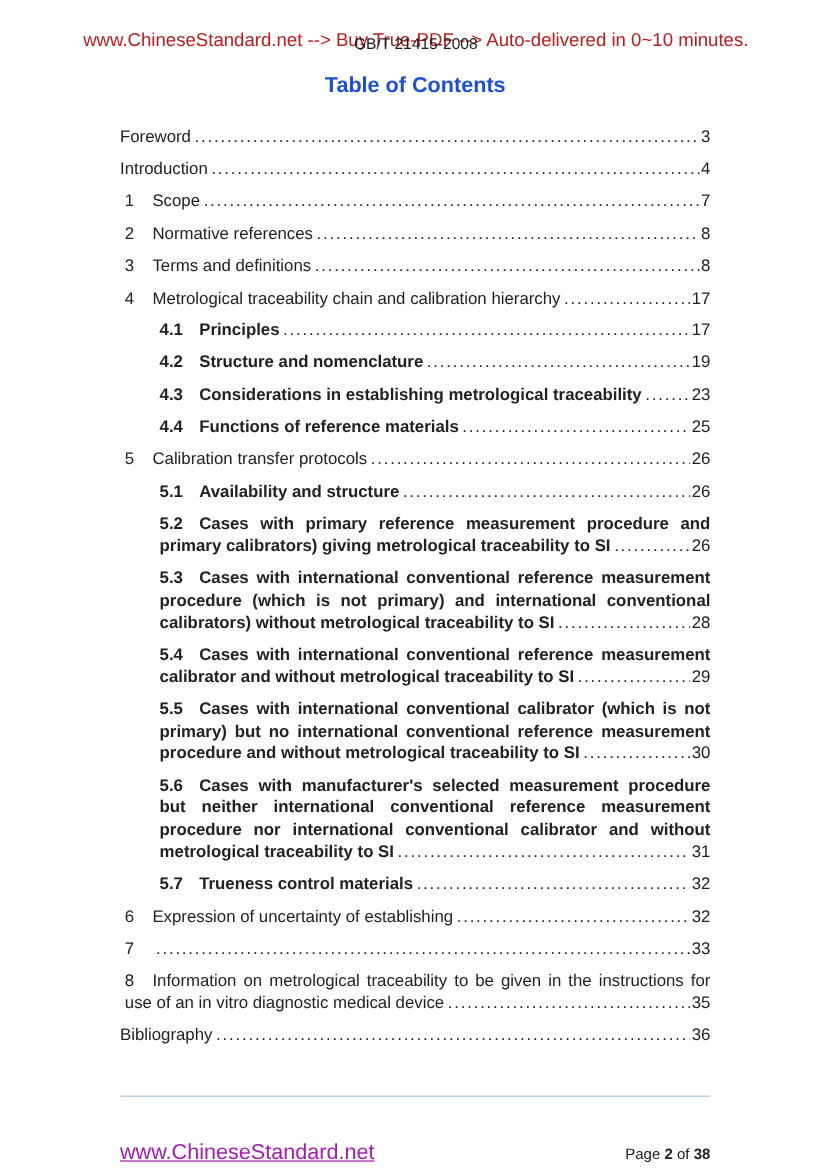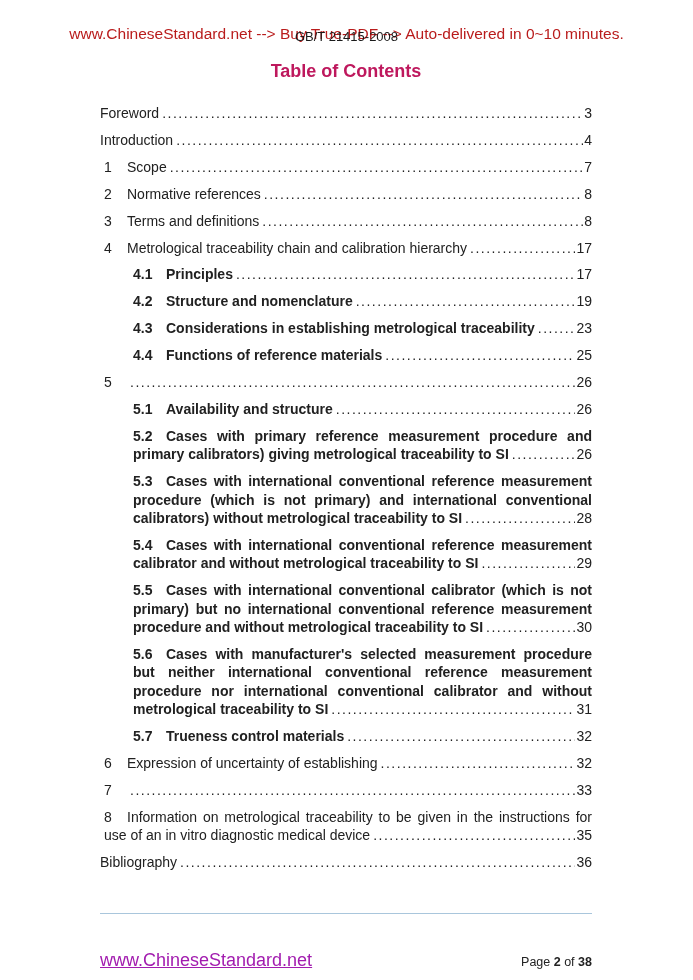--- a/index.html
+++ b/index.html
@@ -31,21 +31,21 @@
     color: #1a1a1a;
     pointer-events: none;
   }
   
   .content { position: absolute; top: 55px; left: 100px; width: 492px; }
   .title {
     margin: 6px 0 22px 0;
     text-align: center;
     font-size: 18px;
     font-weight: 700;
-    color: #be185d;
+    color: #1d4ed8;
   }
   
   .toc { font-size: 14px; line-height: 18.4px; }
   .entry { margin-bottom: 8.5px; }
   .entry.lvl1 { padding-left: 4px; }
   .entry.lvl2 { padding-left: 33px; }
   .num { display: inline-block; }
   .lvl1 .num { width: 23px; }
   .lvl2 .num { width: 33px; }
   .entry.bold .num, .entry.bold .txt { font-weight: 700; }
@@ -171,20 +171,21 @@
           <div class="line last">
             <span class="num">4.4</span>
             <span class="txt">Functions of reference materials</span>
             <span class="dots"></span>
             <span class="pg">25</span>
           </div>
         </div>
         <div class="entry lvl1">
           <div class="line last">
             <span class="num">5</span>
+            <span class="txt">Calibration transfer protocols</span>
             <span class="dots"></span>
             <span class="pg">26</span>
           </div>
         </div>
         <div class="entry lvl2 bold">
           <div class="line last">
             <span class="num">5.1</span>
             <span class="txt">Availability and structure</span>
             <span class="dots"></span>
             <span class="pg">26</span>

